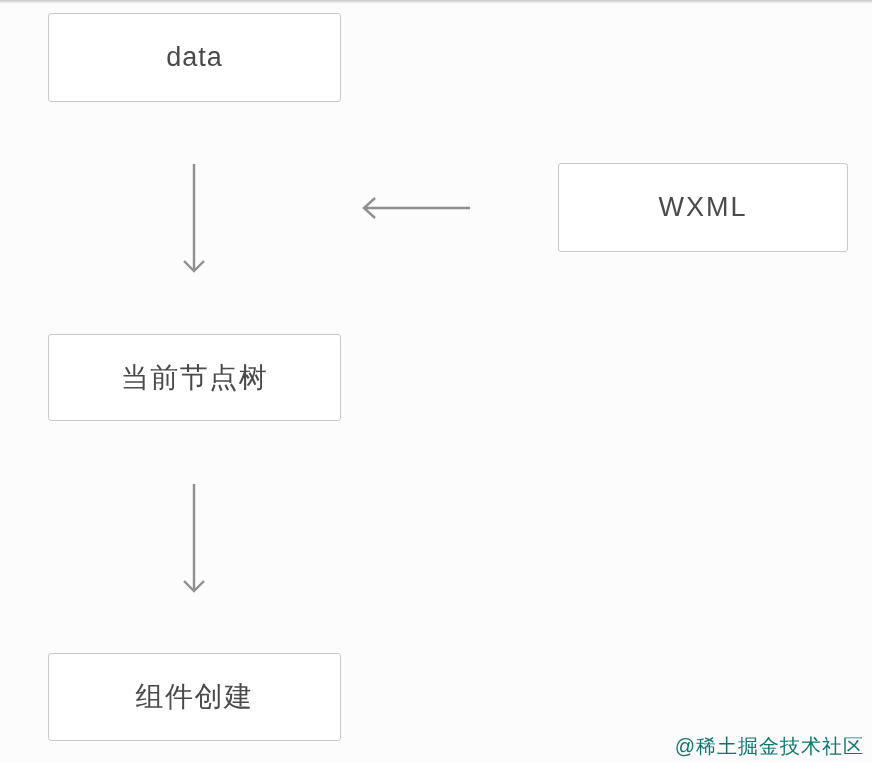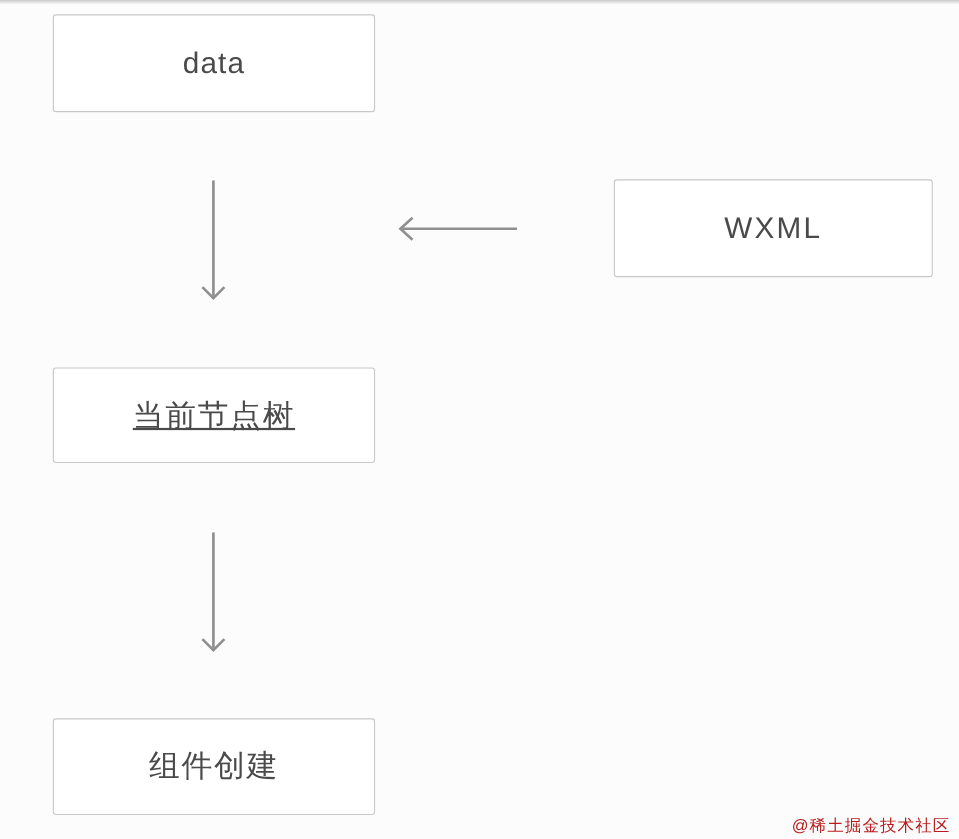--- a/index.html
+++ b/index.html
@@ -35,21 +35,21 @@
   }
   .node .node-label {
     font-size: 27px;
     line-height: 1;
     letter-spacing: 1px;
     white-space: nowrap;
   }
   .node-data   { left: 48px;  top: 13px;  width: 293px; height: 89px; }
   .node-wxml   { left: 558px; top: 163px; width: 290px; height: 89px; }
   .node-wxml .node-label { letter-spacing: 2px; }
-  .node-tree   { left: 48px;  top: 334px; width: 293px; height: 87px; text-decoration: underline; }
+  .node-tree   { left: 48px;  top: 334px; width: 293px; height: 87px; }
   .node-tree .node-label,
   .node-create .node-label { font-size: 28px; letter-spacing: 1.5px; }
   .node-create { left: 48px;  top: 653px; width: 293px; height: 88px; font-family: Liberation Serif, serif; }
 
   svg.arrows {
     position: absolute;
     left: 0; top: 0;
     width: 872px; height: 763px;
     pointer-events: none;
   }
@@ -59,23 +59,23 @@
     stroke-width: 2.4;
     fill: none;
     stroke-linecap: butt;
     stroke-linejoin: miter;
   }
 
   .watermark {
     position: absolute;
     right: 8px;
     bottom: 3px;
-    font-size: 15px;
+    font-size: 20px;
     letter-spacing: 1px;
-    color: #b91c1c;
+    color: #0f766e;
     white-space: nowrap;
   }
 </style>
 </head>
 <body>
 
 <div class="canvas">
 
   <div class="top-fade"></div>
 

